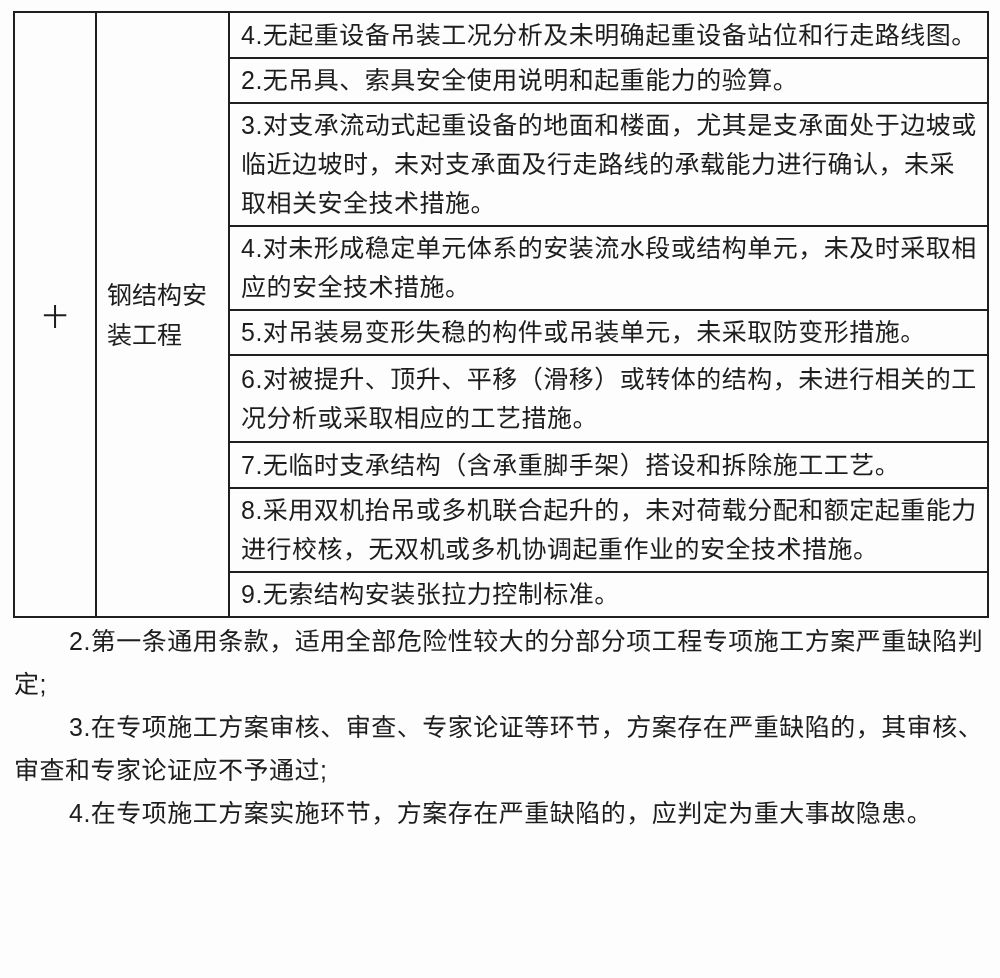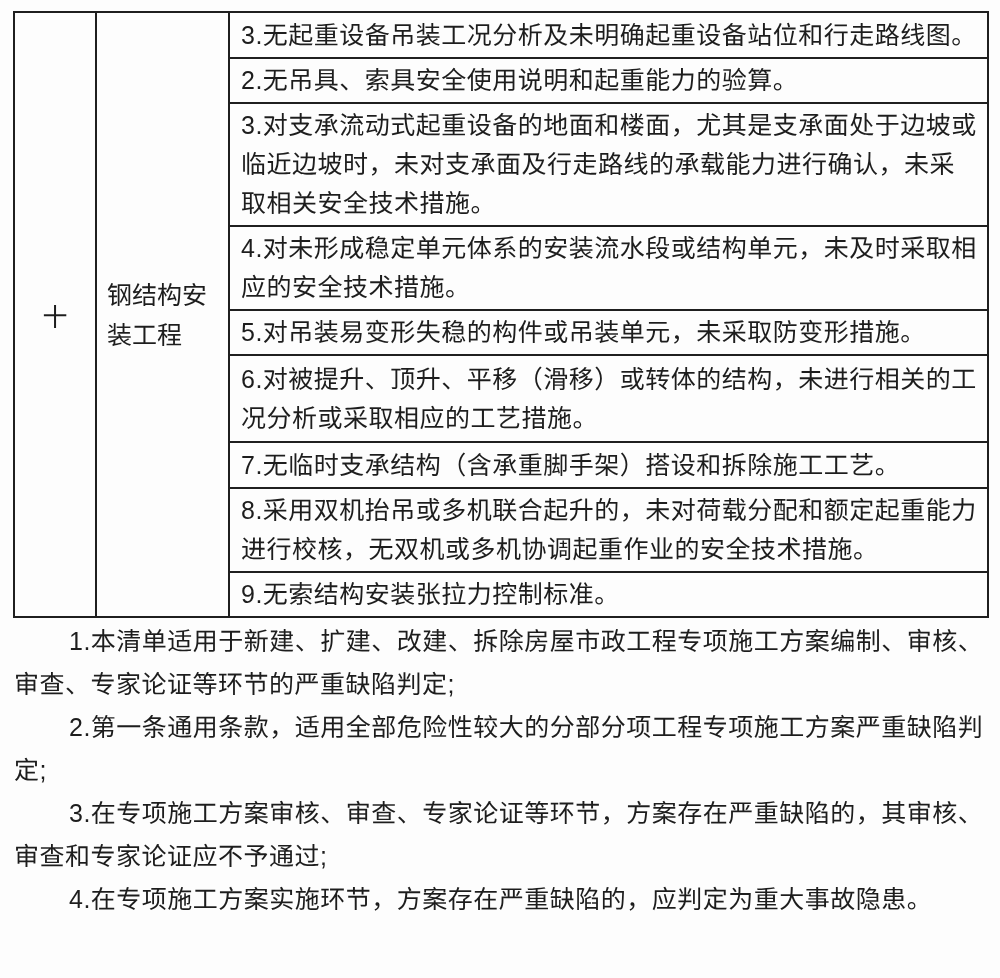--- a/index.html
+++ b/index.html
@@ -68,21 +68,21 @@
   <table class="defect-table">
     <colgroup>
       <col style="width:82px">
       <col style="width:133px">
       <col style="width:759px">
     </colgroup>
     <tbody>
       <tr class="r1">
         <td class="serial-cell" rowspan="9">十</td>
         <td class="category-cell" rowspan="9">钢结构安装工程</td>
-        <td class="item-cell">3.无起重设备吊装工况分析及未明确起重设备站位和行走路线图。</td>
+        <td class="item-cell">4.无起重设备吊装工况分析及未明确起重设备站位和行走路线图。</td>
       </tr>
       <tr class="r2">
         <td class="item-cell">2.无吊具、索具安全使用说明和起重能力的验算。</td>
       </tr>
       <tr class="r3">
         <td class="item-cell">3.对支承流动式起重设备的地面和楼面，尤其是支承面处于边坡或临近边坡时，未对支承面及行走路线的承载能力进行确认，未采取相关安全技术措施。</td>
       </tr>
       <tr class="r4">
         <td class="item-cell">4.对未形成稳定单元体系的安装流水段或结构单元，未及时采取相应的安全技术措施。</td>
       </tr>
@@ -98,19 +98,18 @@
       <tr class="r8">
         <td class="item-cell">8.采用双机抬吊或多机联合起升的，未对荷载分配和额定起重能力进行校核，无双机或多机协调起重作业的安全技术措施。</td>
       </tr>
       <tr class="r9">
         <td class="item-cell">9.无索结构安装张拉力控制标准。</td>
       </tr>
     </tbody>
   </table>
 
   <div class="notes">
-    <p>1.本清单适用于新建、扩建、改建、拆除房屋市政工程专项施工方案编制、审核、审查、专家论证等环节的严重缺陷判定;</p>
     <p>2.第一条通用条款，适用全部危险性较大的分部分项工程专项施工方案严重缺陷判定;</p>
     <p>3.在专项施工方案审核、审查、专家论证等环节，方案存在严重缺陷的，其审核、审查和专家论证应不予通过;</p>
     <p>4.在专项施工方案实施环节，方案存在严重缺陷的，应判定为重大事故隐患。</p>
   </div>
 
 </div>
 
 </body></html>

